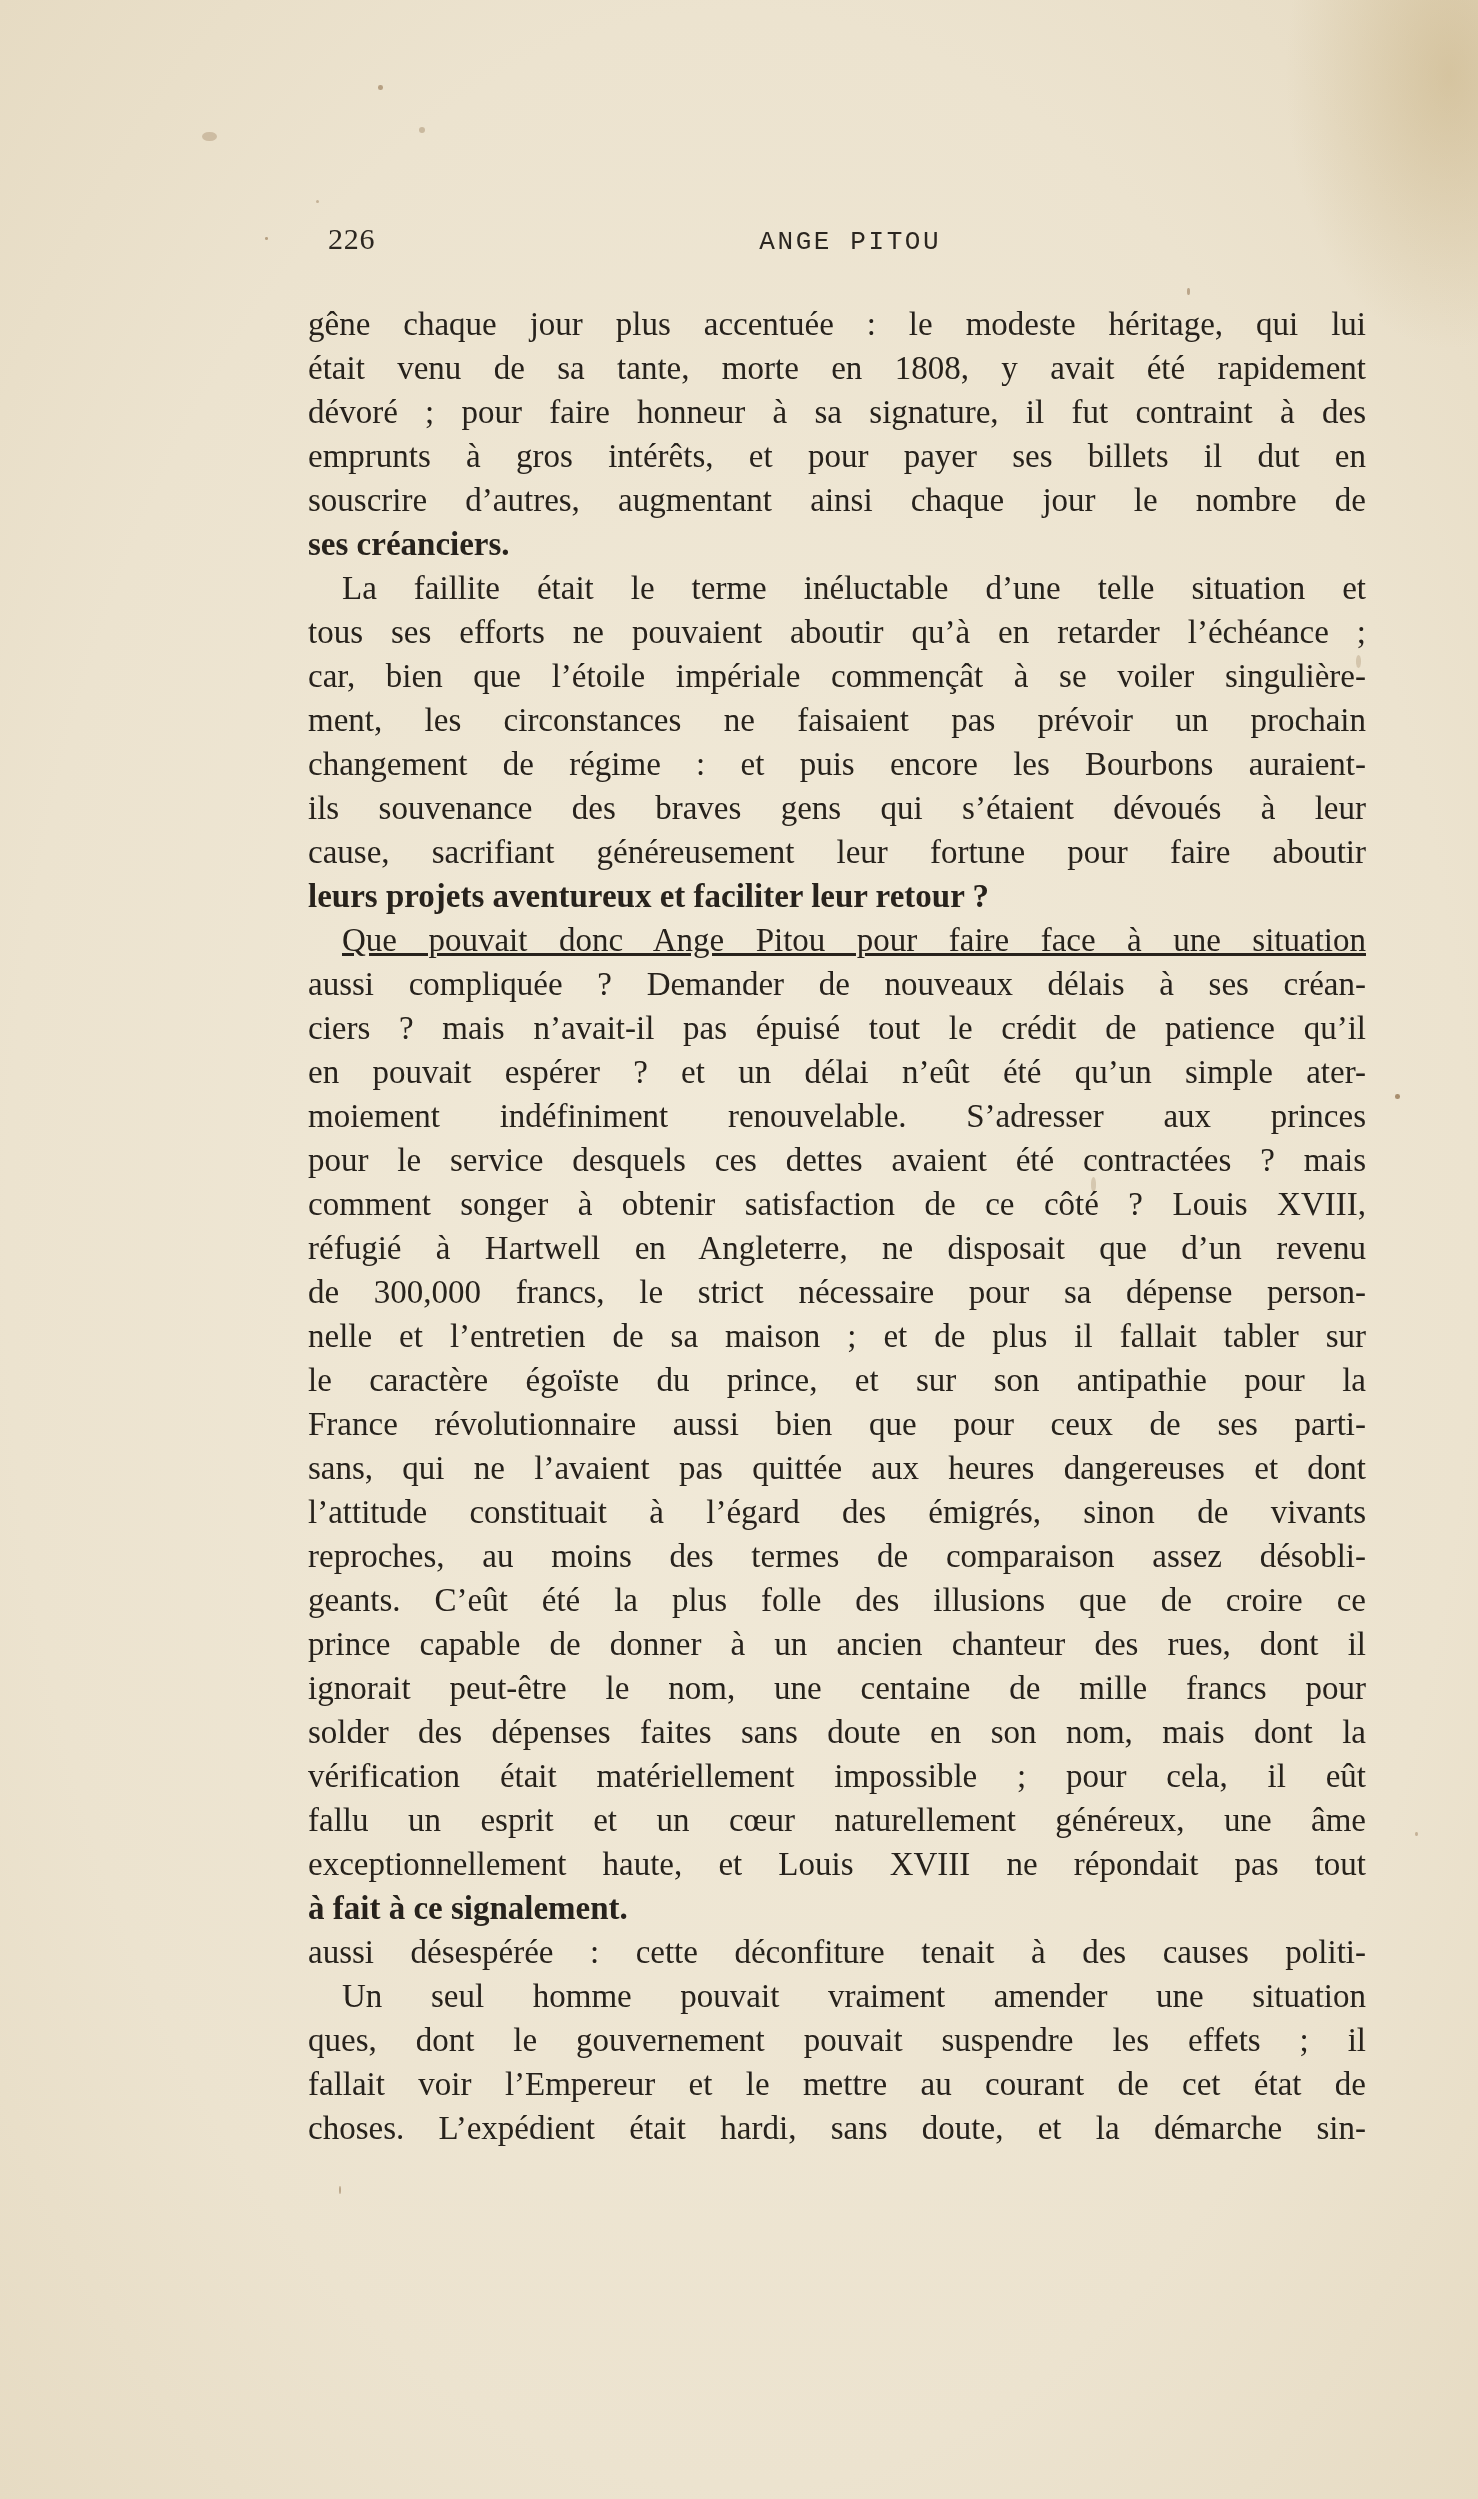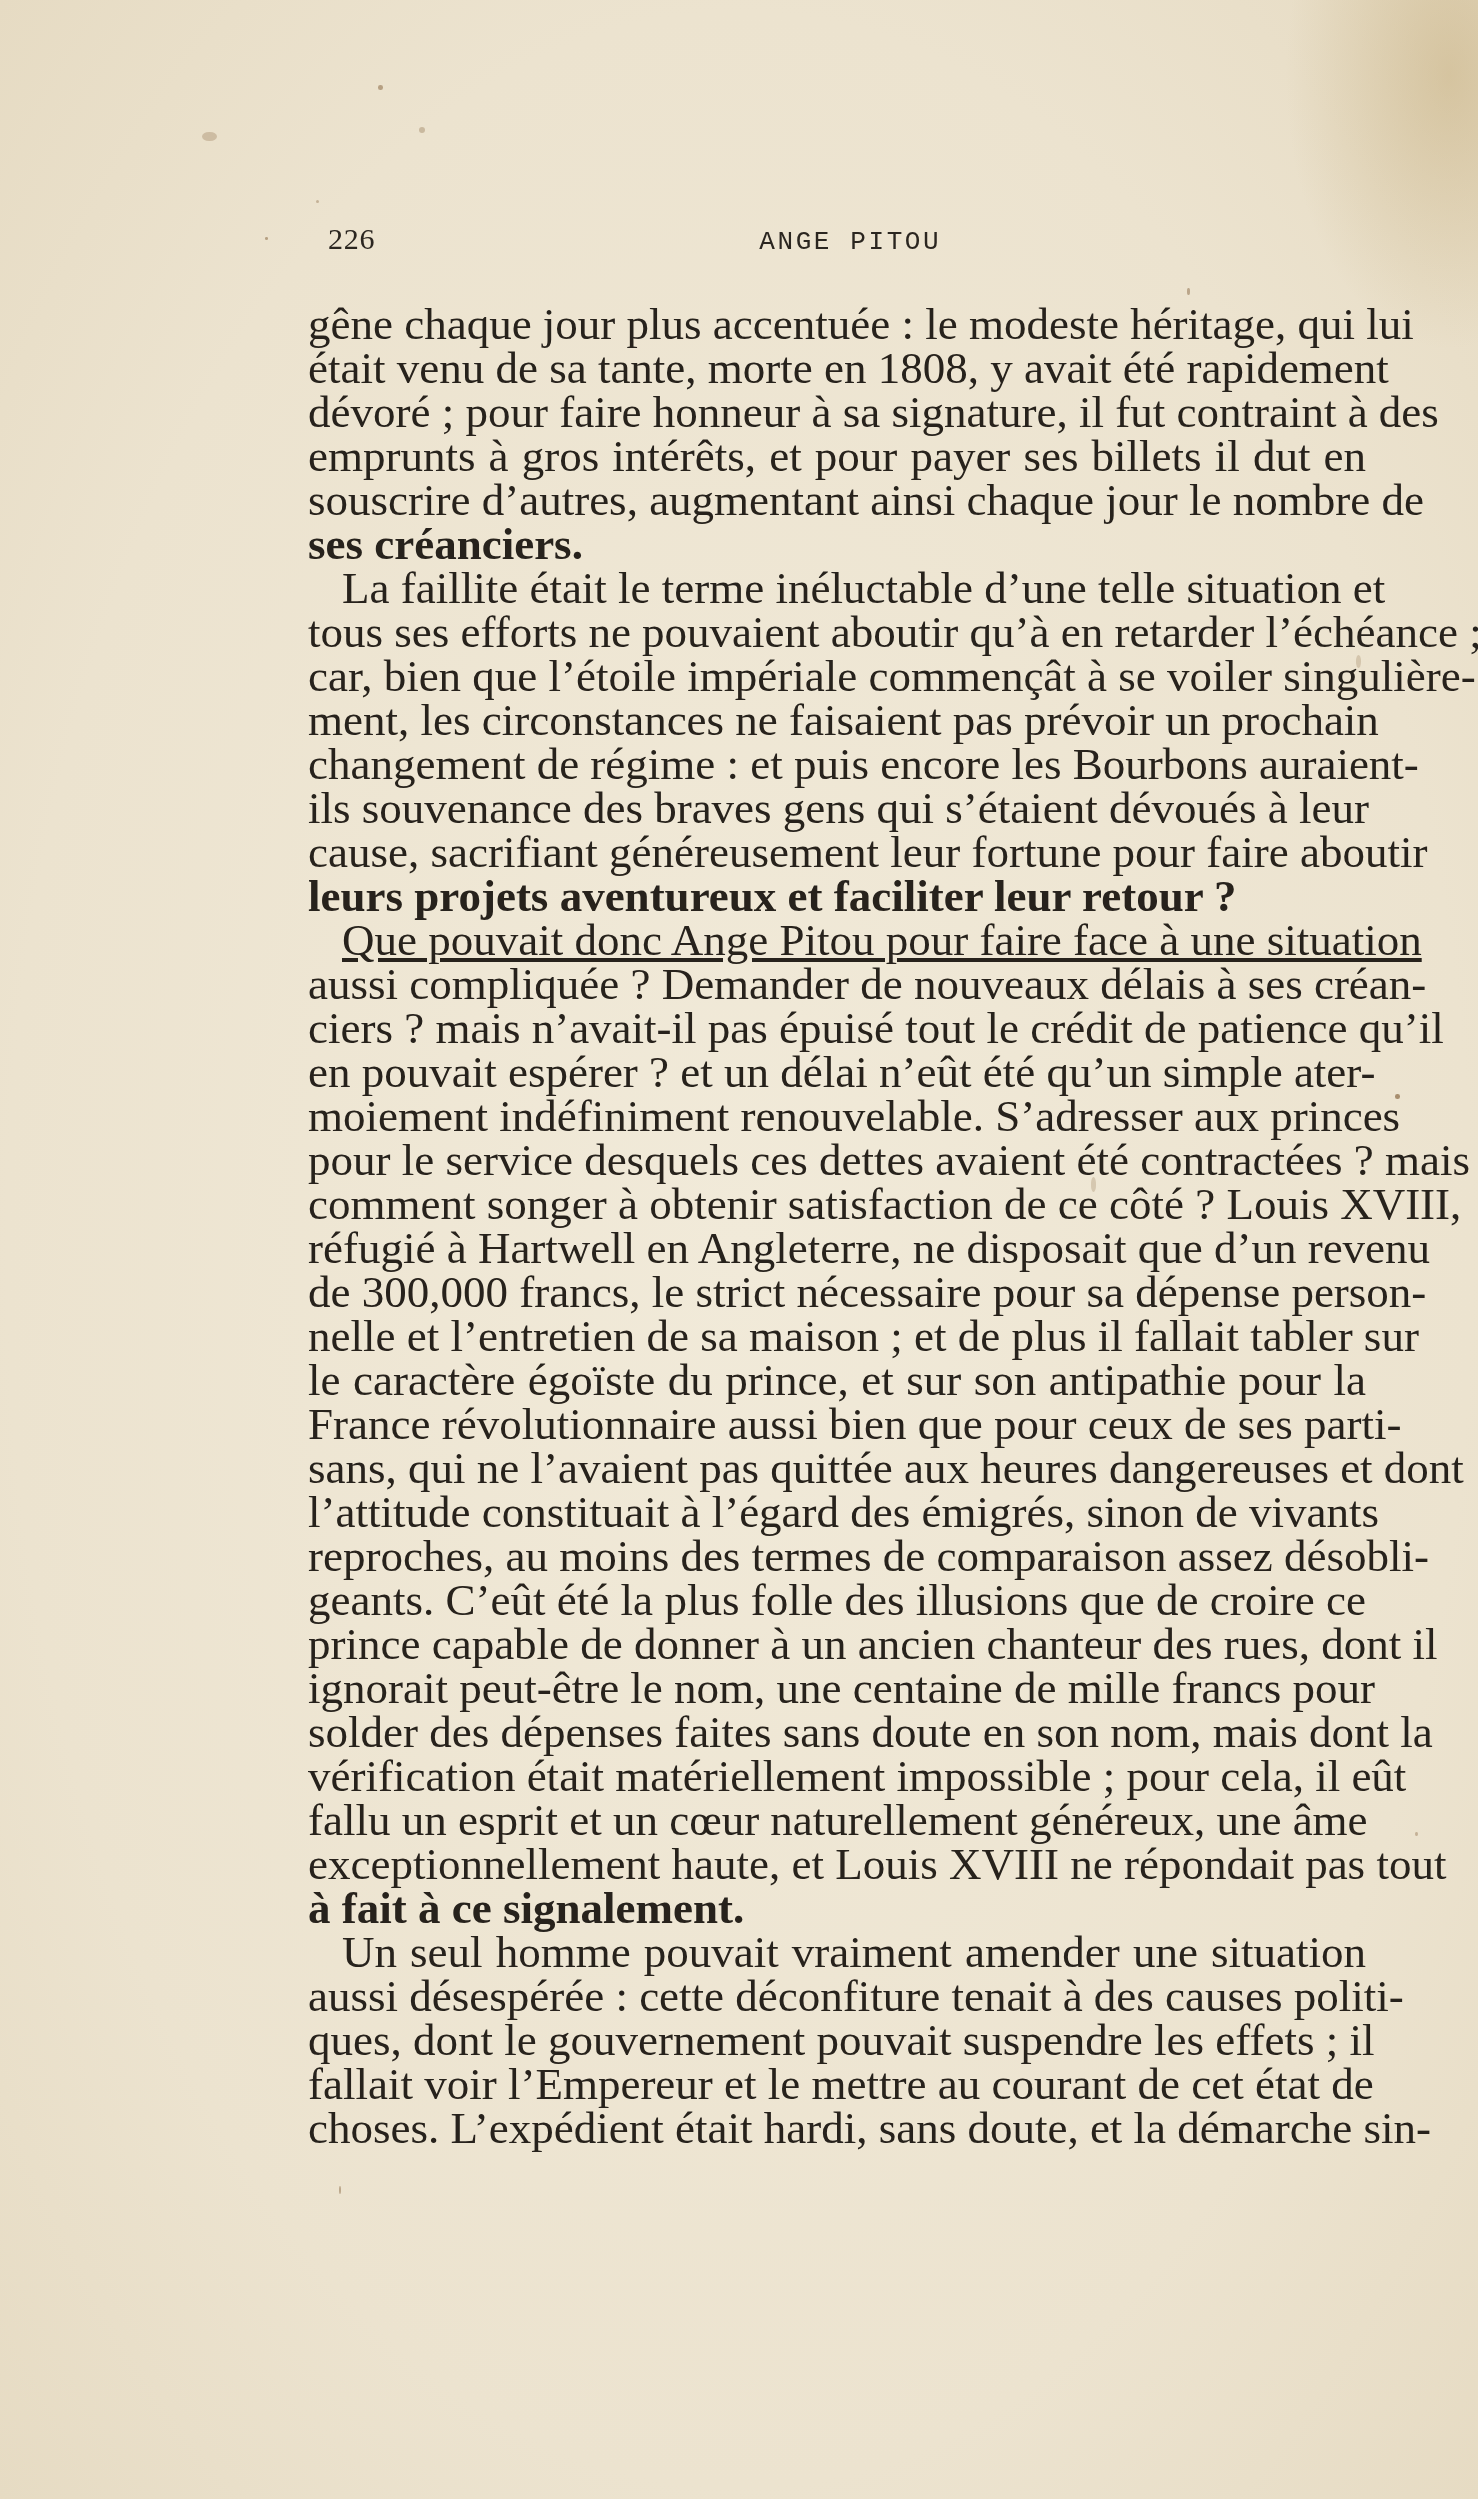--- a/index.html
+++ b/index.html
@@ -53,21 +53,21 @@
       letter-spacing: 2.6px;
       color: #2b2620;
       padding-left: 26.5px;
       font-family: Liberation Mono, monospace;
     }
     .body-text {
       position: absolute;
       top: 302px;
       left: 308px;
       width: 1058px;
-      font-size: 45px;
+      font-size: 33px;
       line-height: 44px;
       text-align: justify;
       text-align-last: left;
       color: #27221c;
     }
     .body-text p {
       margin: 0;
       text-indent: 0;
     }
     .line {
@@ -141,21 +141,21 @@
         <span class="line">geants. C’eût été la plus folle des illusions que de croire ce</span>
         <span class="line">prince capable de donner à un ancien chanteur des rues, dont il</span>
         <span class="line">ignorait peut-être le nom, une centaine de mille francs pour</span>
         <span class="line">solder des dépenses faites sans doute en son nom, mais dont la</span>
         <span class="line">vérification était matériellement impossible ; pour cela, il eût</span>
         <span class="line">fallu un esprit et un cœur naturellement généreux, une âme</span>
         <span class="line">exceptionnellement haute, et Louis XVIII ne répondait pas tout</span>
         <span class="line last">à fait à ce signalement.</span>
       </p>
       <p>
+        <span class="line">aussi désespérée : cette déconfiture tenait à des causes politi-</span>
         <span class="line" style="padding-left: 34px;">Un seul homme pouvait vraiment amender une situation</span>
-        <span class="line">aussi désespérée : cette déconfiture tenait à des causes politi-</span>
         <span class="line">ques, dont le gouvernement pouvait suspendre les effets ; il</span>
         <span class="line">fallait voir l’Empereur et le mettre au courant de cet état de</span>
         <span class="line">choses. L’expédient était hardi, sans doute, et la démarche sin-</span>
       </p>
     </div>
 </div>
 
 
 </body></html>

